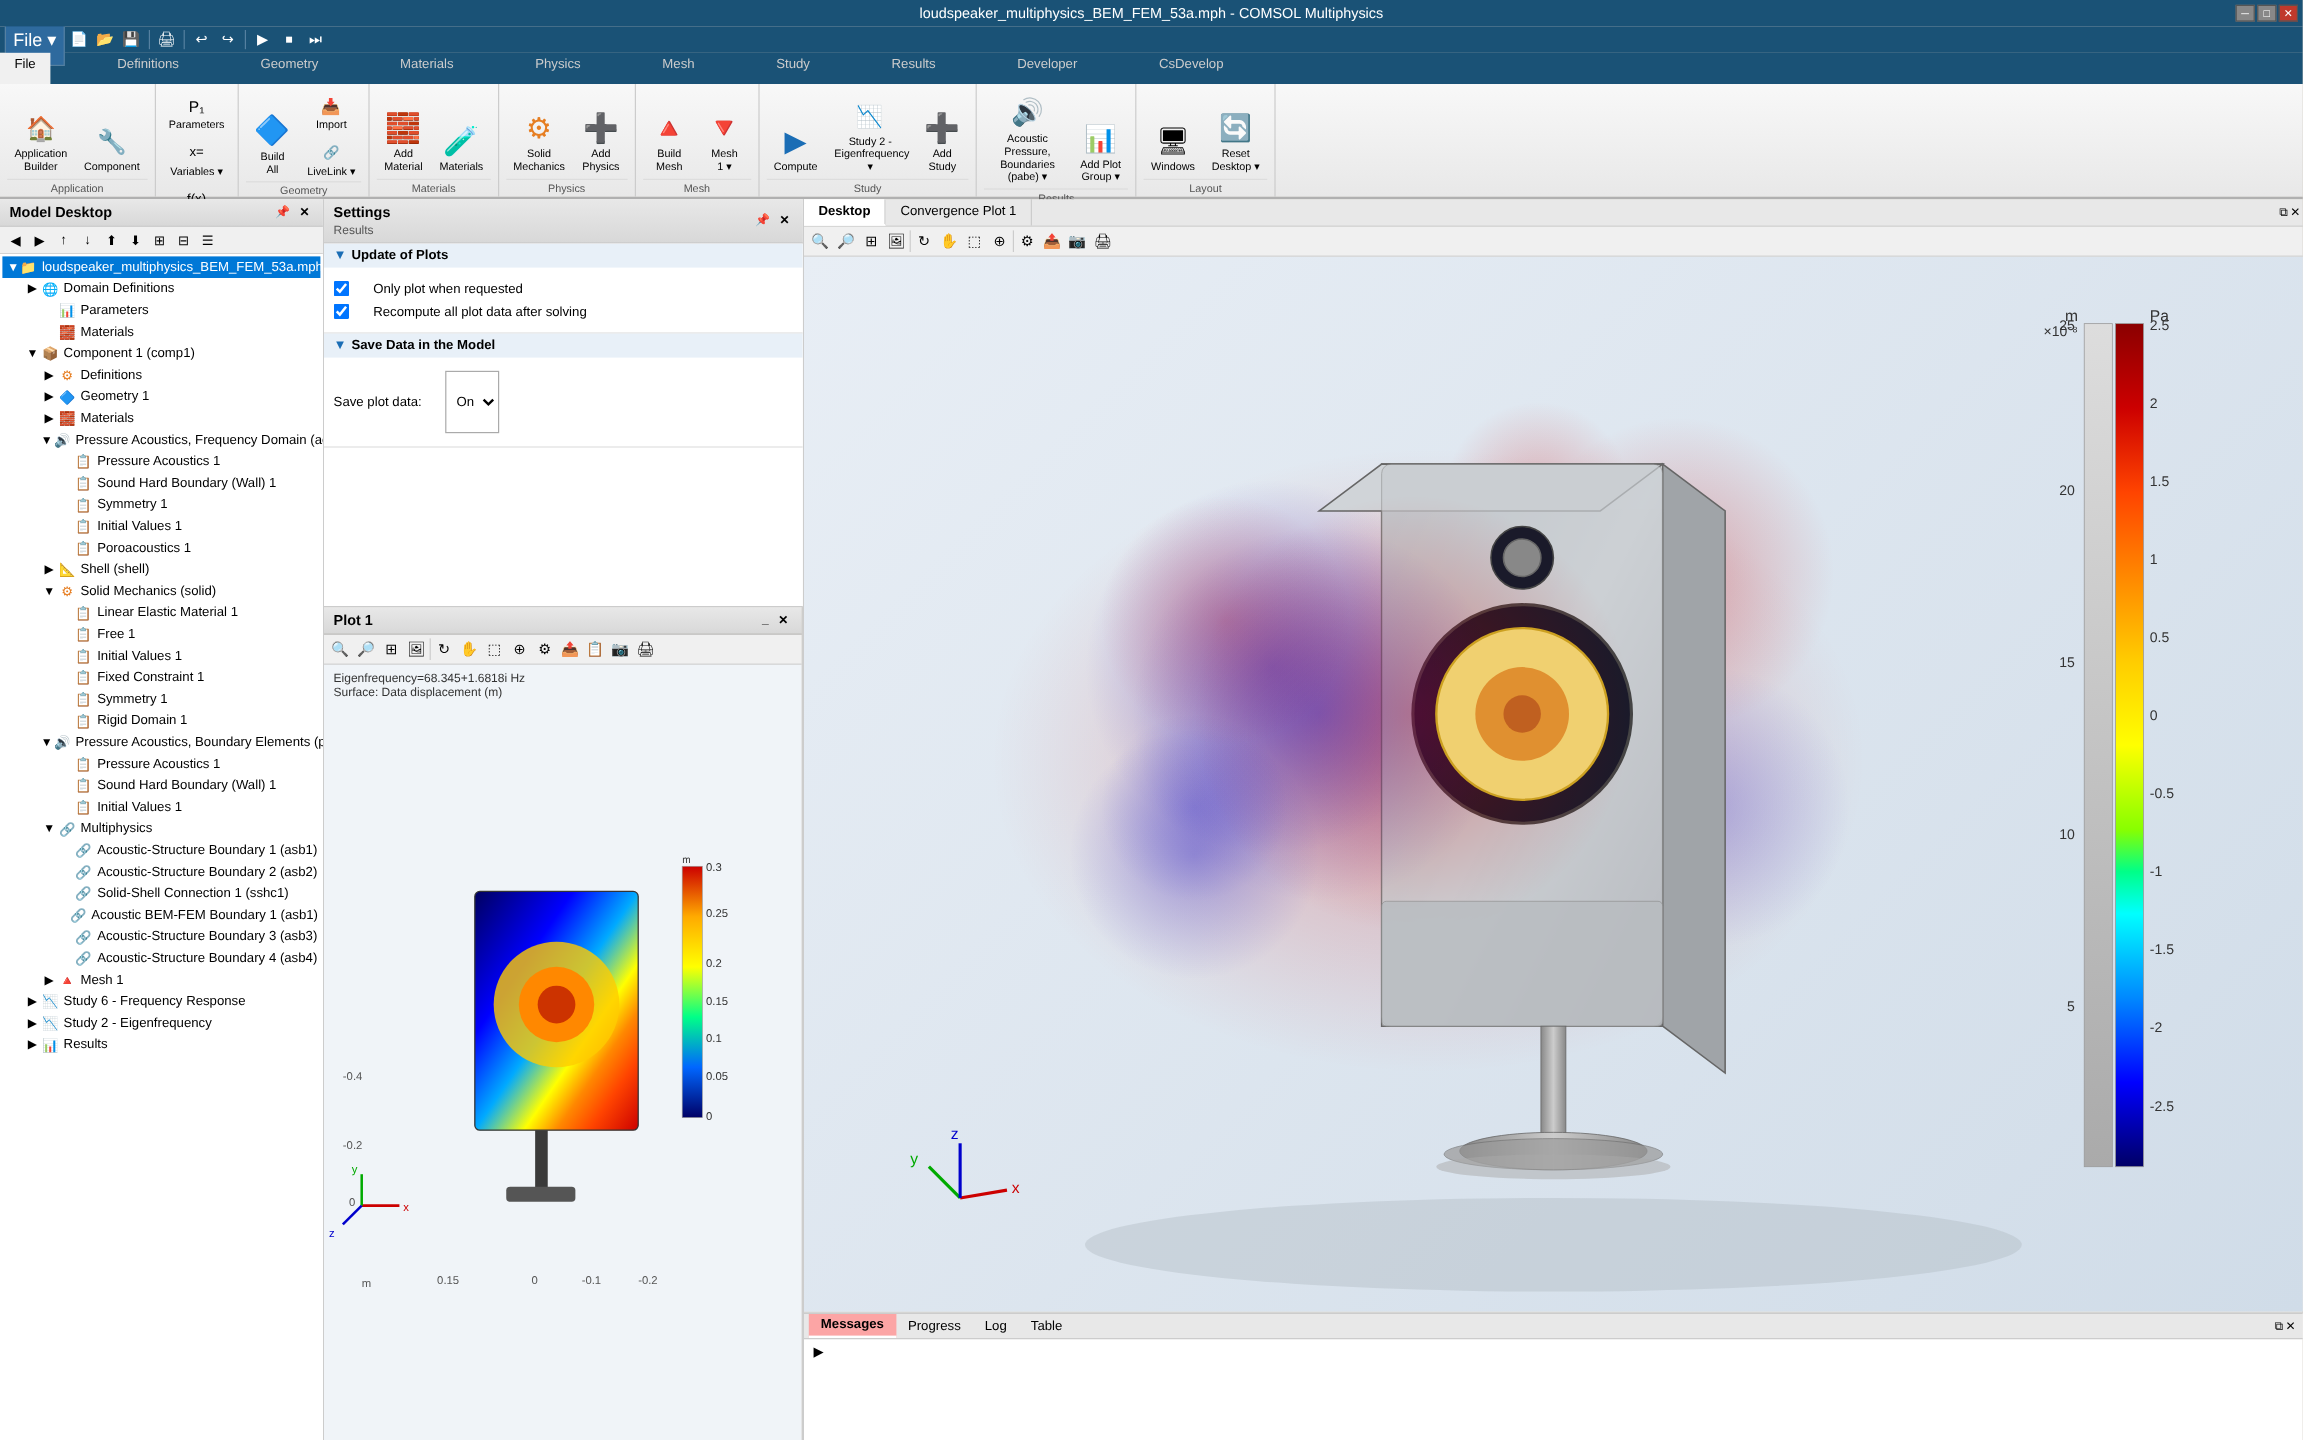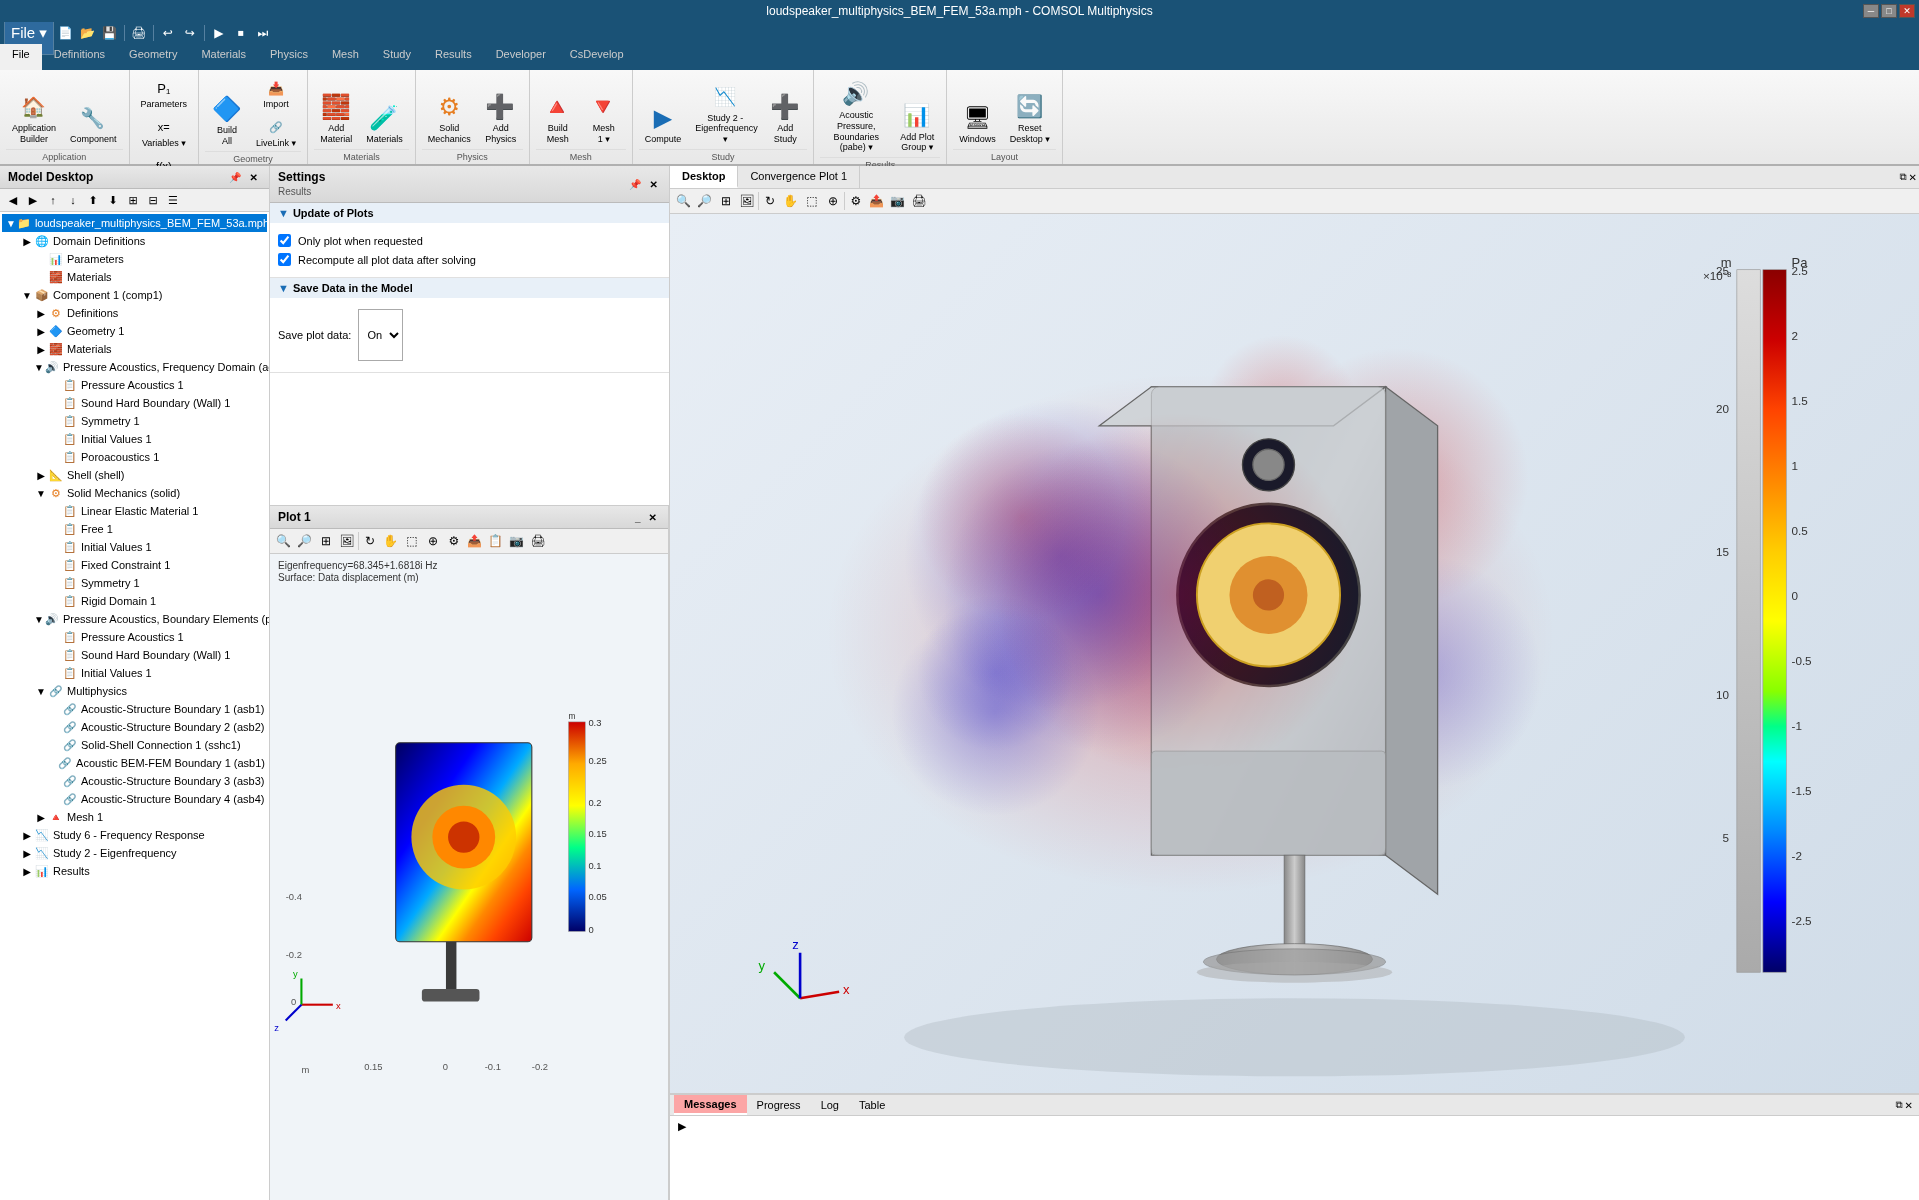--- a/index.html
+++ b/index.html
@@ -41,21 +41,21 @@
     #tree { flex: 1; overflow-y: auto; padding: 2px; background: white; }
     .tree-node { display: flex; align-items: center; padding: 1px 2px; cursor: pointer; white-space: nowrap; }
     .tree-node.selected { background: #0078d7; color: white; }
     .tree-arrow { width: 14px; display: inline-flex; align-items: center; justify-content: center; font-size: 10px; }
     .tree-icon { width: 16px; height: 16px; margin-right: 3px; display: inline-flex; align-items: center; justify-content: center; font-size: 11px; flex-shrink: 0; }
     .tree-label { font-size: 11px; }
     .settings-content { flex: 1; overflow-y: auto; background: white; }
     .settings-section { border-bottom: 1px solid #e0e0e0; }
     .settings-section-header { background: #e8f0f8; padding: 4px 8px; font-size: 11px; font-weight: bold; display: flex; align-items: center; gap: 4px; cursor: pointer; }
     .settings-section-body { padding: 8px; }
-    .settings-row { display: flex; align-items: center; gap: 7px; padding: 3px 0; }
+    .settings-row { display: flex; align-items: center; gap: 20px; padding: 3px 0; }
     .settings-row label { font-size: 11px; }
     .settings-checkbox { width: 13px; height: 13px; }
     .settings-select { font-size: 11px; padding: 18px 4px; border: 1px solid #aaa; background: white; }
 
     
     #plot1-panel { flex: 1; display: flex; flex-direction: column; border-right: 1px solid #ccc; }
     .plot-toolbar { background: #f0f0f0; border-bottom: 1px solid #ccc; padding: 2px 4px; display: flex; gap: 1px; align-items: center; }
     .plot-tb-btn { width: 20px; height: 20px; display: flex; align-items: center; justify-content: center; font-size: 12px; cursor: pointer; border: 1px solid transparent; }
     .plot-content { flex: 1; background: #f0f4f8; position: relative; overflow: hidden; display: flex; align-items: center; justify-content: center; }
 
@@ -74,21 +74,21 @@
     .messages-tab { padding: 3px 10px; font-size: 11px; cursor: pointer; }
     .messages-tab.active { background: #fca5a5; font-weight: bold; border-bottom: 2px solid white; }
     .messages-content { flex: 1; padding: 4px 8px; font-size: 11px; overflow-y: auto; }
 
     
     #quickaccess { background: #1a5276; height: 22px; display: flex; align-items: center; padding: 0 4px; gap: 2px; }
     .qa-btn { color: white; font-size: 12px; width: 20px; height: 18px; display: flex; align-items: center; justify-content: center; cursor: pointer; border: 1px solid transparent; }
     .qa-separator { width: 1px; background: #5580a0; height: 16px; margin: 0 2px; }
 
     
-    #ribbon-tabs { background: #1a5276; display: flex; height: 26px; }
+    #ribbon-tabs { background: #1a5276; display: flex; height: 26px; gap: 44px; }
     .ribbon-tab { color: #ccc; padding: 4px 12px; font-size: 11px; cursor: pointer; }
     .ribbon-tab.active { background: #f0f0f0; color: #000; }
 
     
     .tc-blue { color: #1a6db5; }
     .tc-orange { color: #e67e22; }
     .tc-green { color: #2e7d32; }
     .tc-red { color: #c0392b; }
     .tc-purple { color: #6a1b9a; }
     .tc-teal { color: #00838f; }

